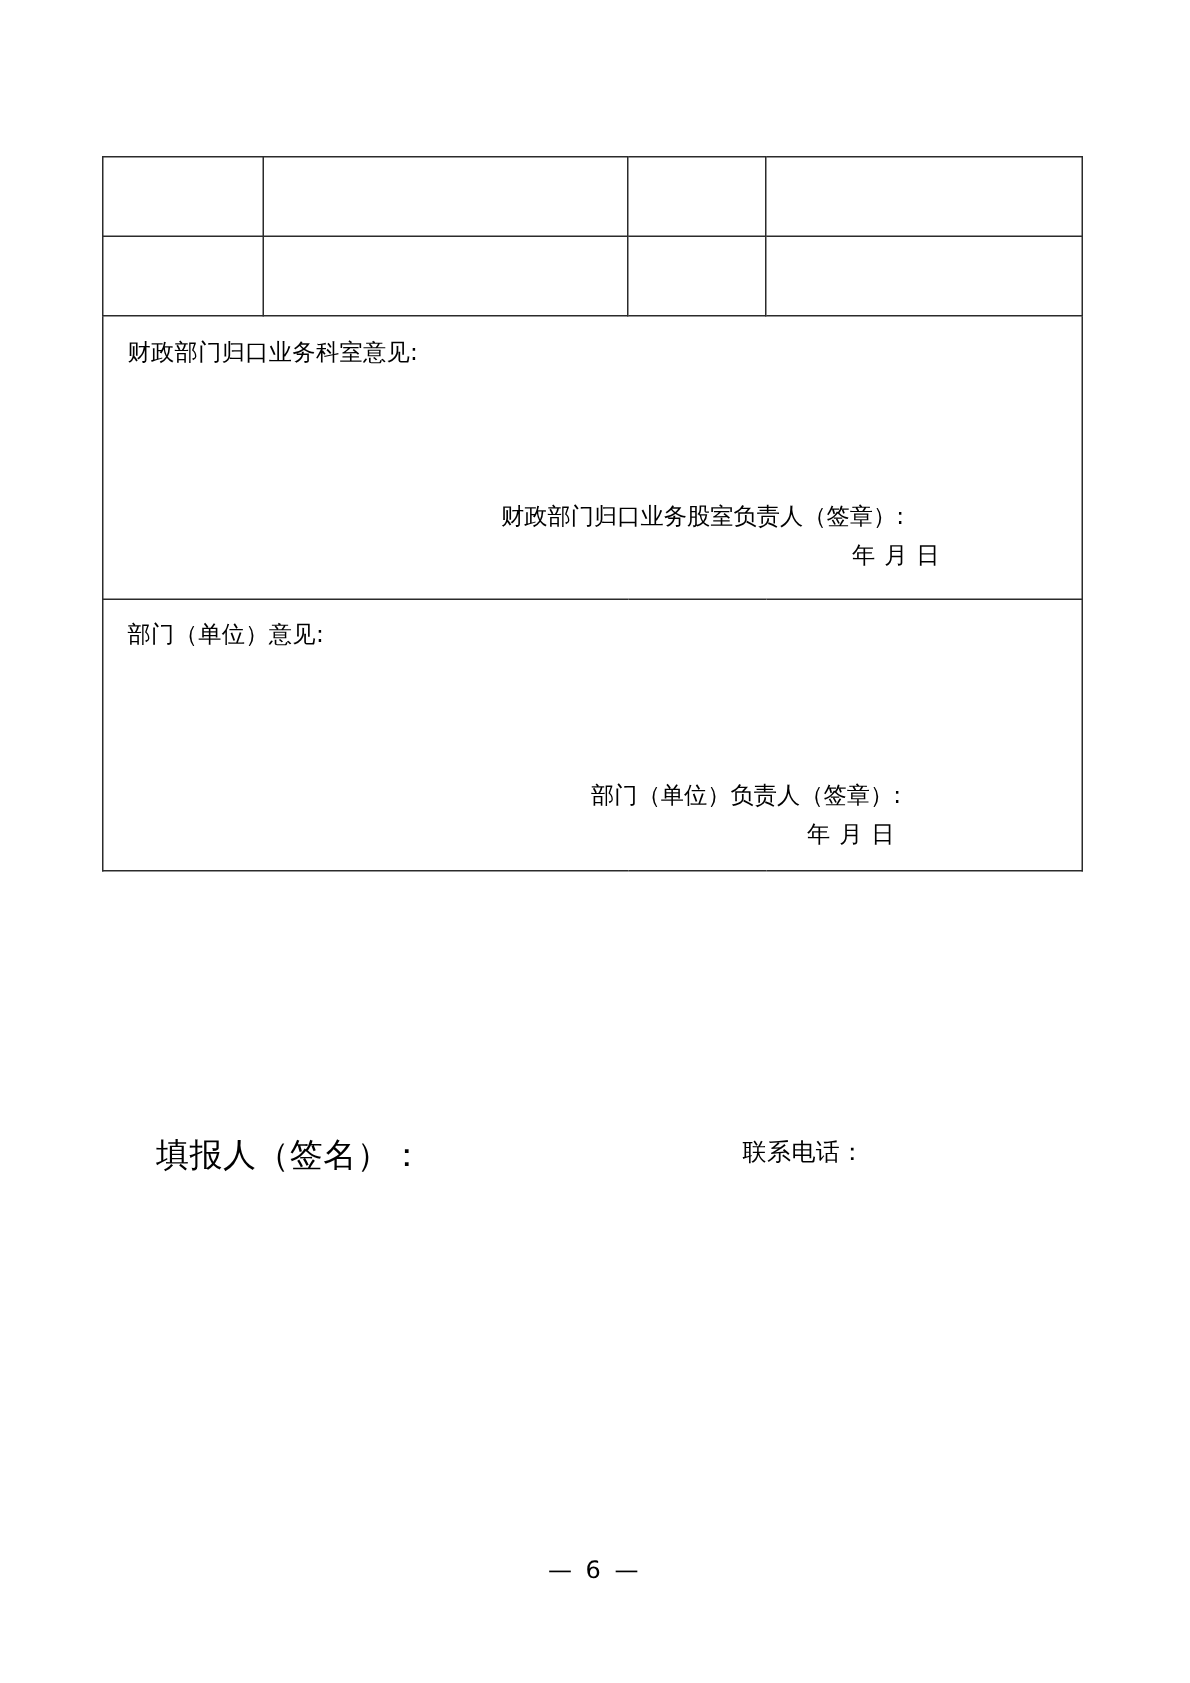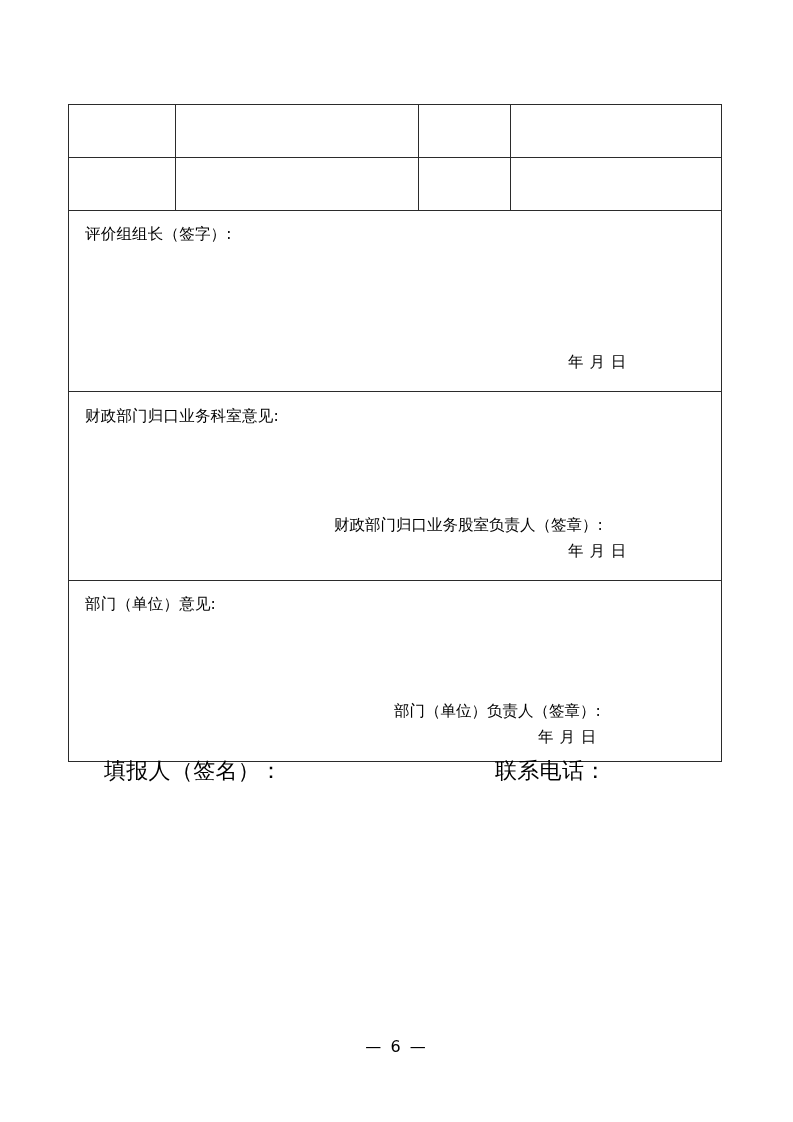--- a/index.html
+++ b/index.html
@@ -95,21 +95,21 @@
     top: 760px;
     font-size: 22px;
     line-height: 1;
     white-space: nowrap;
     letter-spacing: 0.3px;
   }
   .foot-right {
     position: absolute;
     left: 495px;
     top: 760px;
-    font-size: 22px;
+    font-size: 16px;
     line-height: 1;
     white-space: nowrap;
     letter-spacing: 0.3px;
   }
   .page-number {
     position: absolute;
     left: 0;
     top: 1037px;
     width: 793px;
     text-align: center;
@@ -136,26 +136,20 @@
         <td></td>
         <td></td>
       </tr>
       <tr class="row-blank">
         <td></td>
         <td></td>
         <td></td>
         <td></td>
       </tr>
 
-      <tr>
-        <td class="section-cell sec1" colspan="4">
-          <span class="sec-label">评价组组长（签字）:</span>
-          <span class="date-line">年      月      日</span>
-        </td>
-      </tr>
 
       <tr>
         <td class="section-cell sec3" colspan="4">
           <span class="sec-label">财政部门归口业务科室意见:</span>
           <span class="sign-line">财政部门归口业务股室负责人（签章）:</span>
           <span class="date-line">年      月      日</span>
         </td>
       </tr>
 
       <tr>

